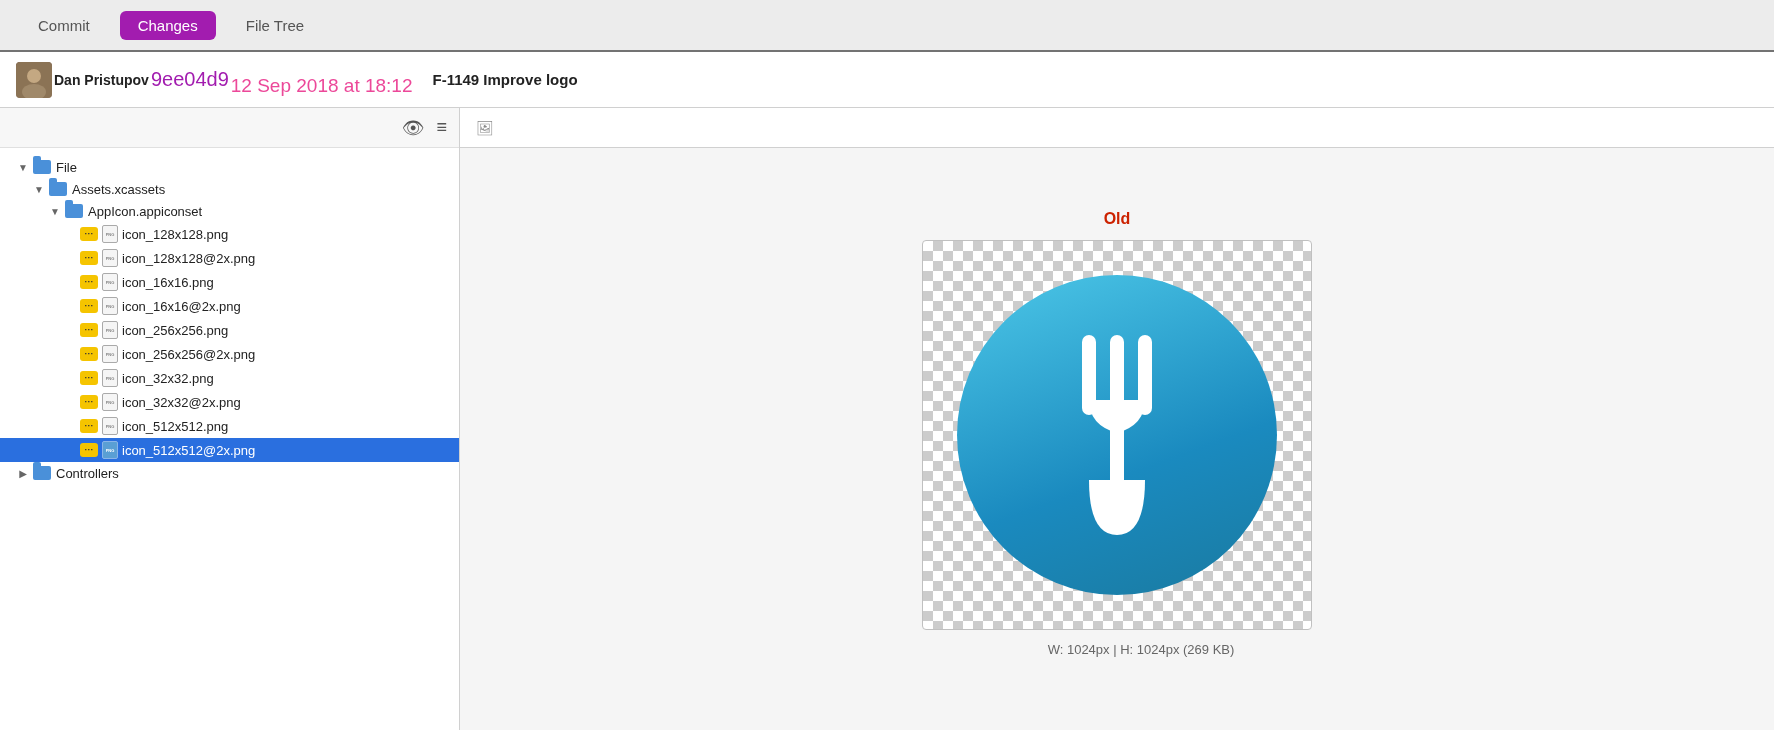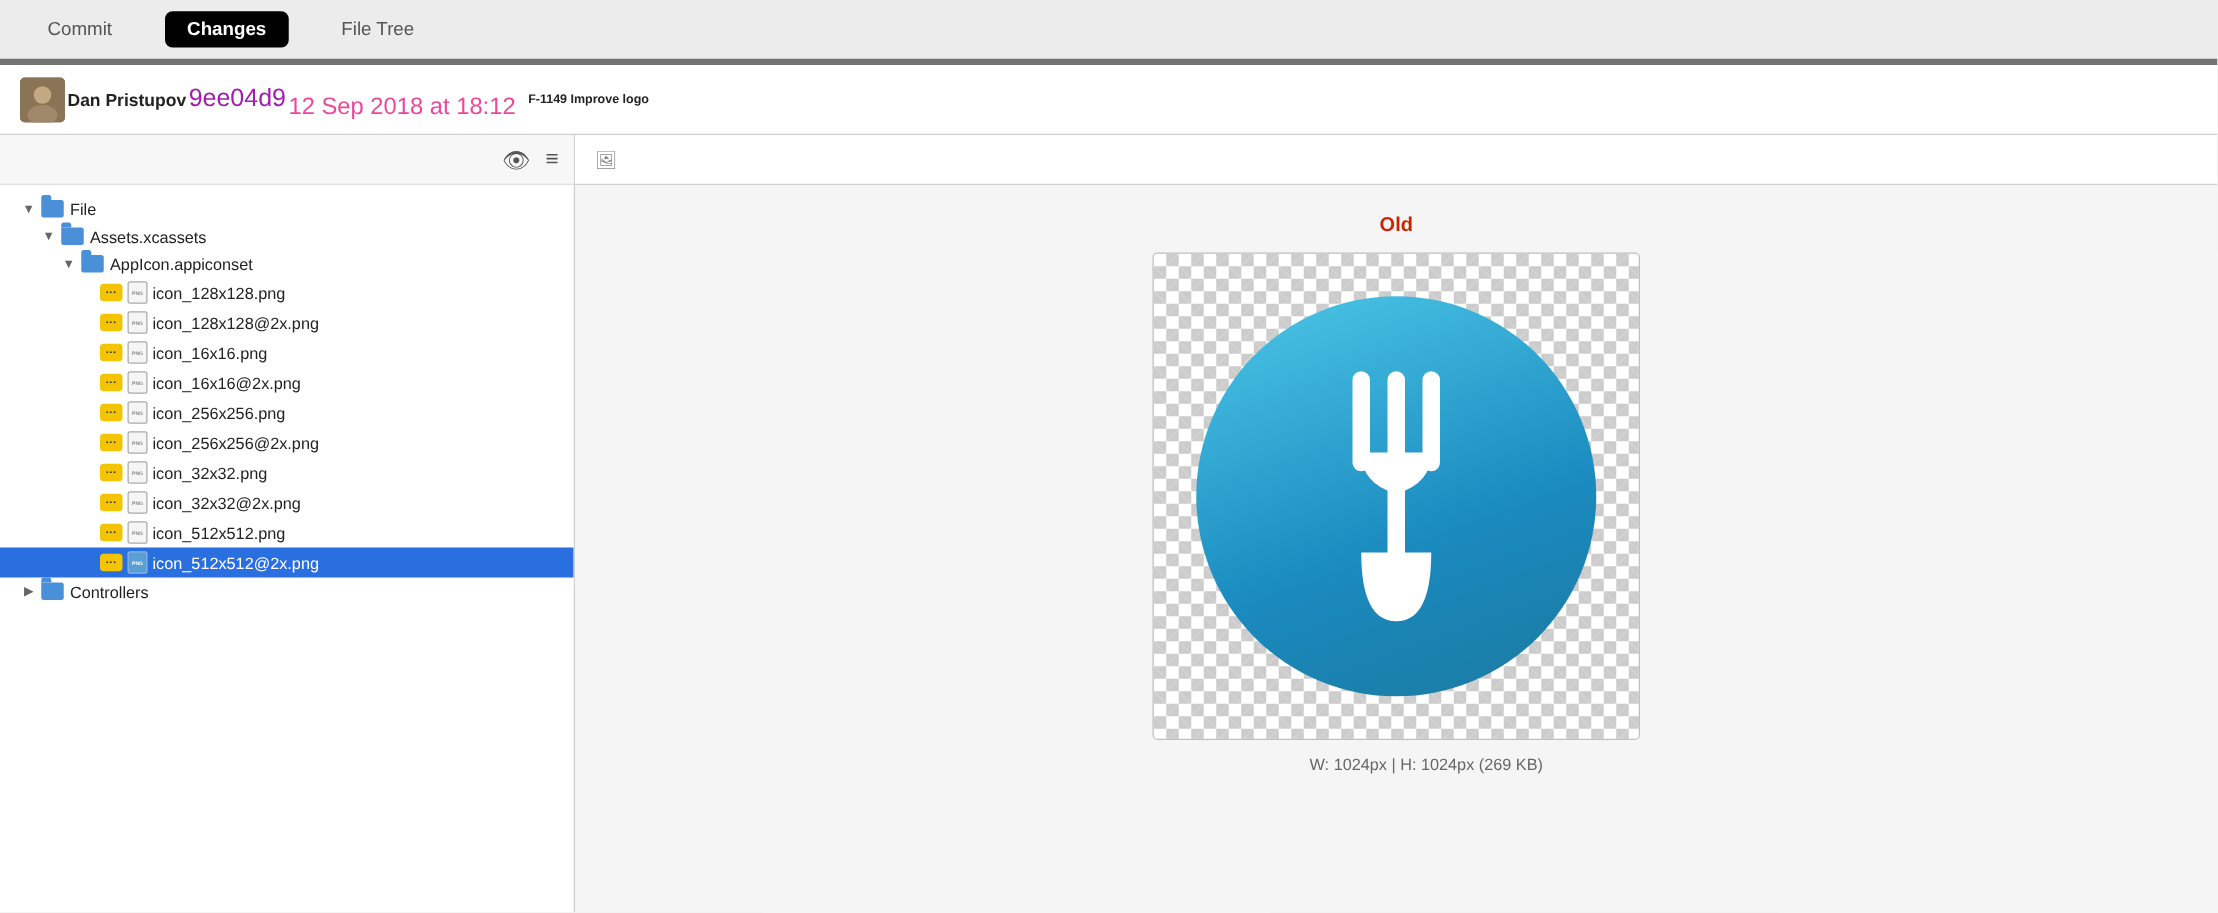--- a/index.html
+++ b/index.html
@@ -11,37 +11,37 @@
       overflow: hidden;
       display: flex;
       flex-direction: column;
     }
 
     
     .tab-bar {
       display: flex;
       align-items: center;
       background: #ececec;
-      border-bottom: 5px solid #737373;
+      border-bottom: 2px solid #737373;
       padding: 0 20px;
       height: 52px;
-      gap: 24px;
+      gap: 12px;
     }
     .tab-item {
       padding: 6px 18px;
       border-radius: 6px;
       font-size: 15px;
       color: #555;
       cursor: pointer;
       user-select: none;
     }
     .tab-item.active {
-      background: #000000;
+      background: #a21caf;
       color: #fff;
-      font-weight: 700;
+      font-weight: 400;
     }
 
     
     .commit-bar {
       display: flex;
       align-items: center;
       background: #ffffff;
       border-bottom: 1px solid #d0d0d0;
       padding: 10px 16px;
       height: 56px;
@@ -64,24 +64,24 @@
     .commit-hash {
       font-size: 20px;
       color: #a21caf;
     }
     .commit-date {
       font-size: 19px;
       color: #ec4899;
       margin-top: 12px;
     }
     .commit-message {
-      font-size: 10px;
+      font-size: 15px;
       font-weight: 700;
       color: #222;
-      margin-left: 8px;
+      margin-left: 18px;
     }
 
     
     .main-content {
       display: flex;
       flex: 1;
       overflow: hidden;
     }
 
     
@@ -253,21 +253,21 @@
     .diff-side {
       display: flex;
       flex-direction: column;
       align-items: center;
       gap: 12px;
     }
     .diff-label {
       font-size: 16px;
       font-weight: 600;
     }
-    .diff-label.old { color: #cc2200; }
+    .diff-label.old { color: #cc2200; margin-top: 38px; }
     .diff-label.new { color: #22aa44; }
 
     .image-frame {
       width: 390px;
       height: 390px;
       border: 1px solid #c0c0c0;
       border-radius: 4px;
       overflow: hidden;
       position: relative;
       

